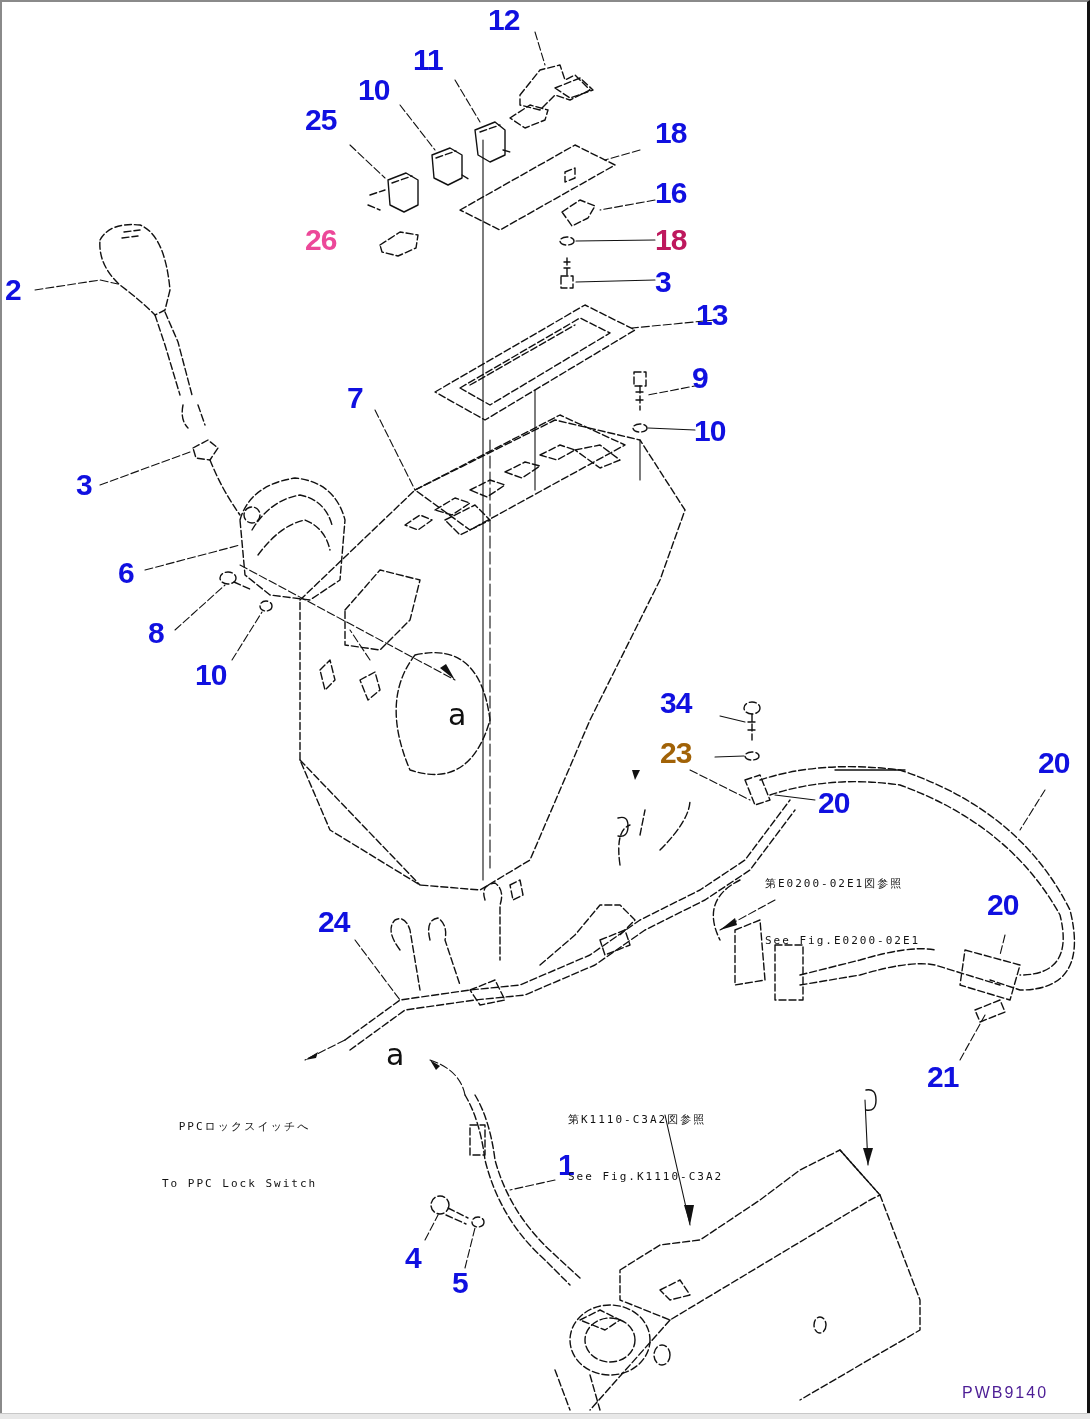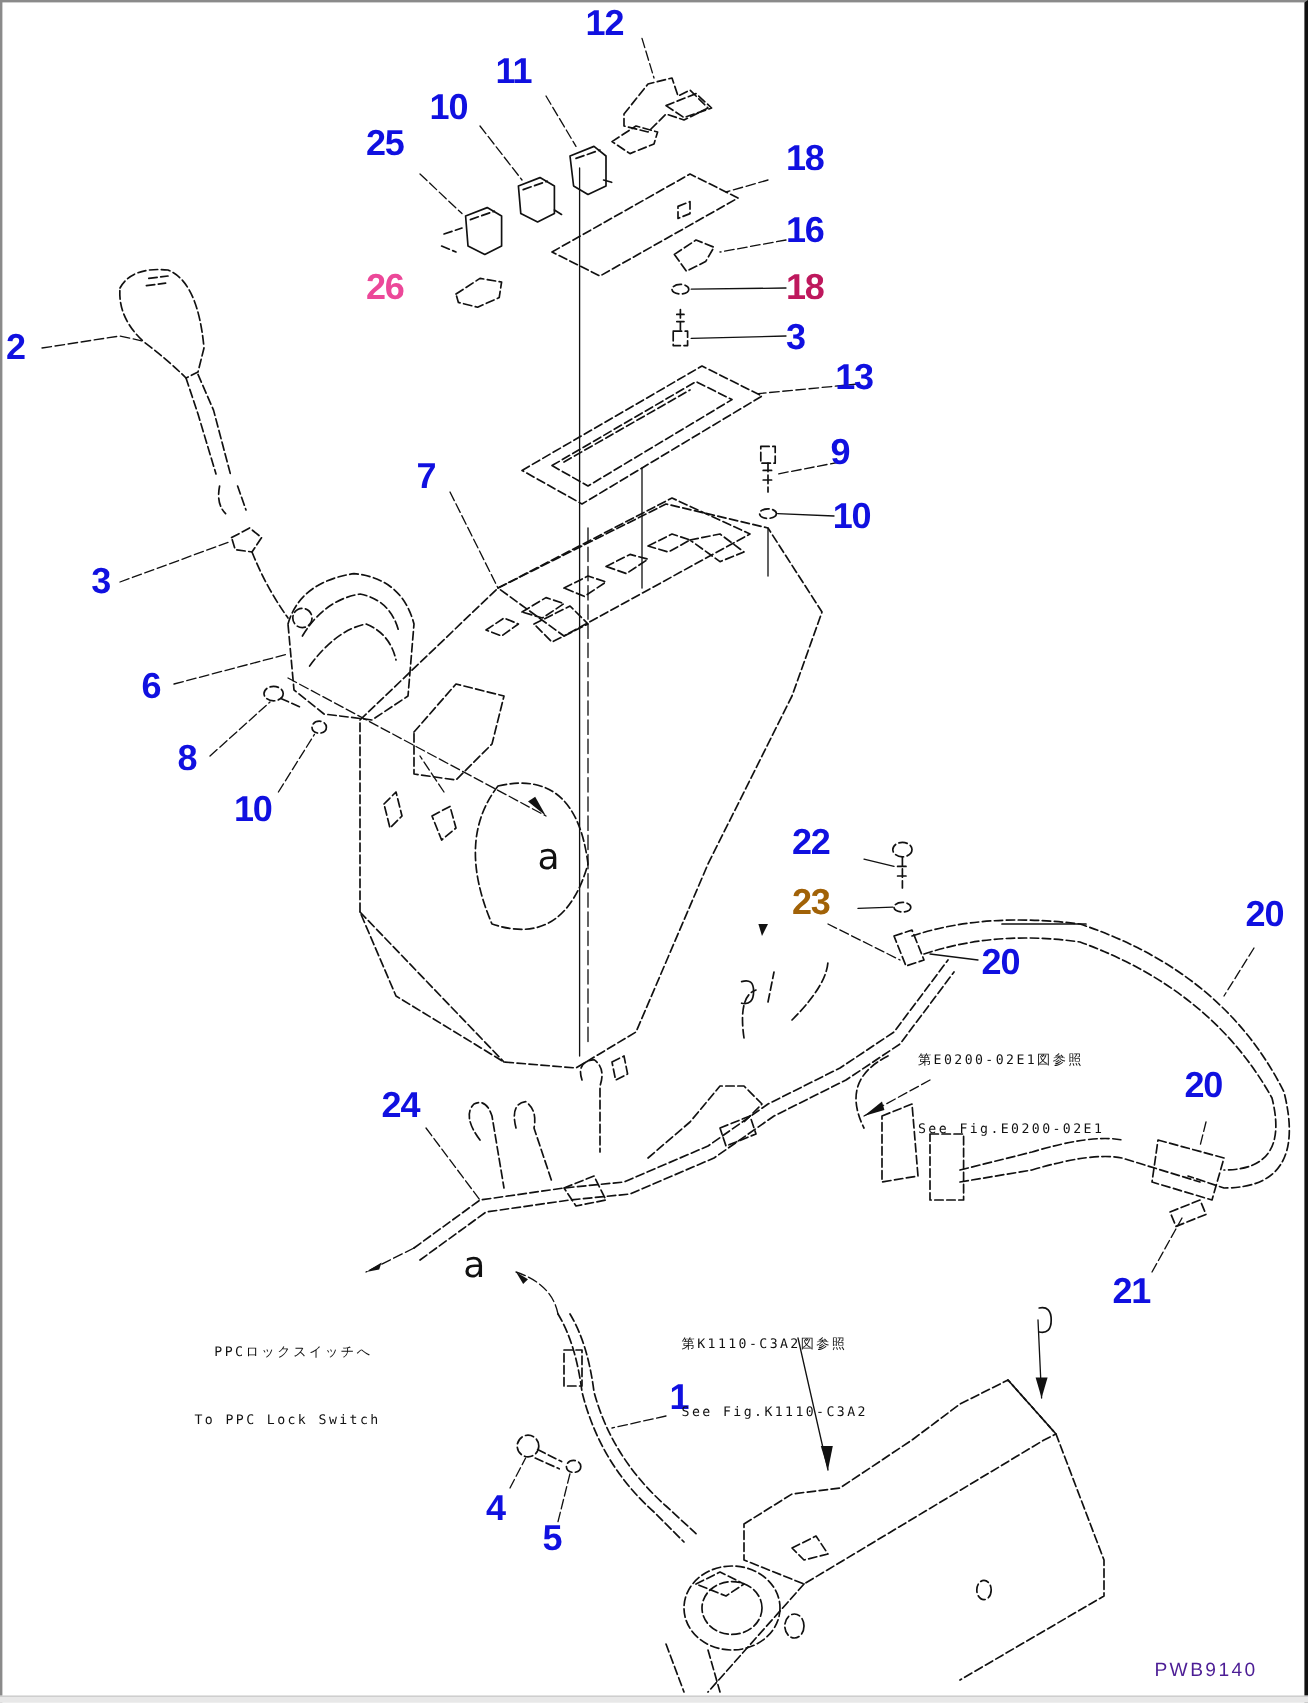--- a/index.html
+++ b/index.html
@@ -257,21 +257,21 @@
 <div class="callout" style="left: 655px; top: 267px; color: rgb(16, 16, 224);">3</div>
 <div class="callout" style="left: 5px; top: 275px; color: rgb(16, 16, 224);">2</div>
 <div class="callout" style="left: 696px; top: 300px; color: rgb(16, 16, 224);">13</div>
 <div class="callout" style="left: 692px; top: 363px; color: rgb(16, 16, 224);">9</div>
 <div class="callout" style="left: 347px; top: 383px; color: rgb(16, 16, 224);">7</div>
 <div class="callout" style="left: 694px; top: 416px; color: rgb(16, 16, 224);">10</div>
 <div class="callout" style="left: 76px; top: 470px; color: rgb(16, 16, 224);">3</div>
 <div class="callout" style="left: 118px; top: 558px; color: rgb(16, 16, 224);">6</div>
 <div class="callout" style="left: 148px; top: 618px; color: rgb(16, 16, 224);">8</div>
 <div class="callout" style="left: 195px; top: 660px; color: rgb(16, 16, 224);">10</div>
-<div class="callout" style="left: 660px; top: 688px; color: rgb(16, 16, 224);">22</div>
+<div class="callout" style="left: 660px; top: 688px; color: rgb(16, 16, 224);">34</div>
 <div class="callout" style="left: 660px; top: 738px; color: #a16207;">23</div>
 <div class="callout" style="left: 1038px; top: 748px; color: rgb(16, 16, 224);">20</div>
 <div class="callout" style="left: 818px; top: 788px; color: rgb(16, 16, 224);">20</div>
 <div class="callout" style="left: 987px; top: 890px; color: rgb(16, 16, 224);">20</div>
 <div class="callout" style="left: 318px; top: 907px; color: rgb(16, 16, 224);">24</div>
 <div class="callout" style="left: 927px; top: 1062px; color: rgb(16, 16, 224);">21</div>
 <div class="callout" style="left: 558px; top: 1150px; color: rgb(16, 16, 224);">1</div>
 <div class="callout" style="left: 405px; top: 1243px; color: rgb(16, 16, 224);">4</div>
 <div class="callout" style="left: 452px; top: 1268px; color: rgb(16, 16, 224);">5</div>
 

